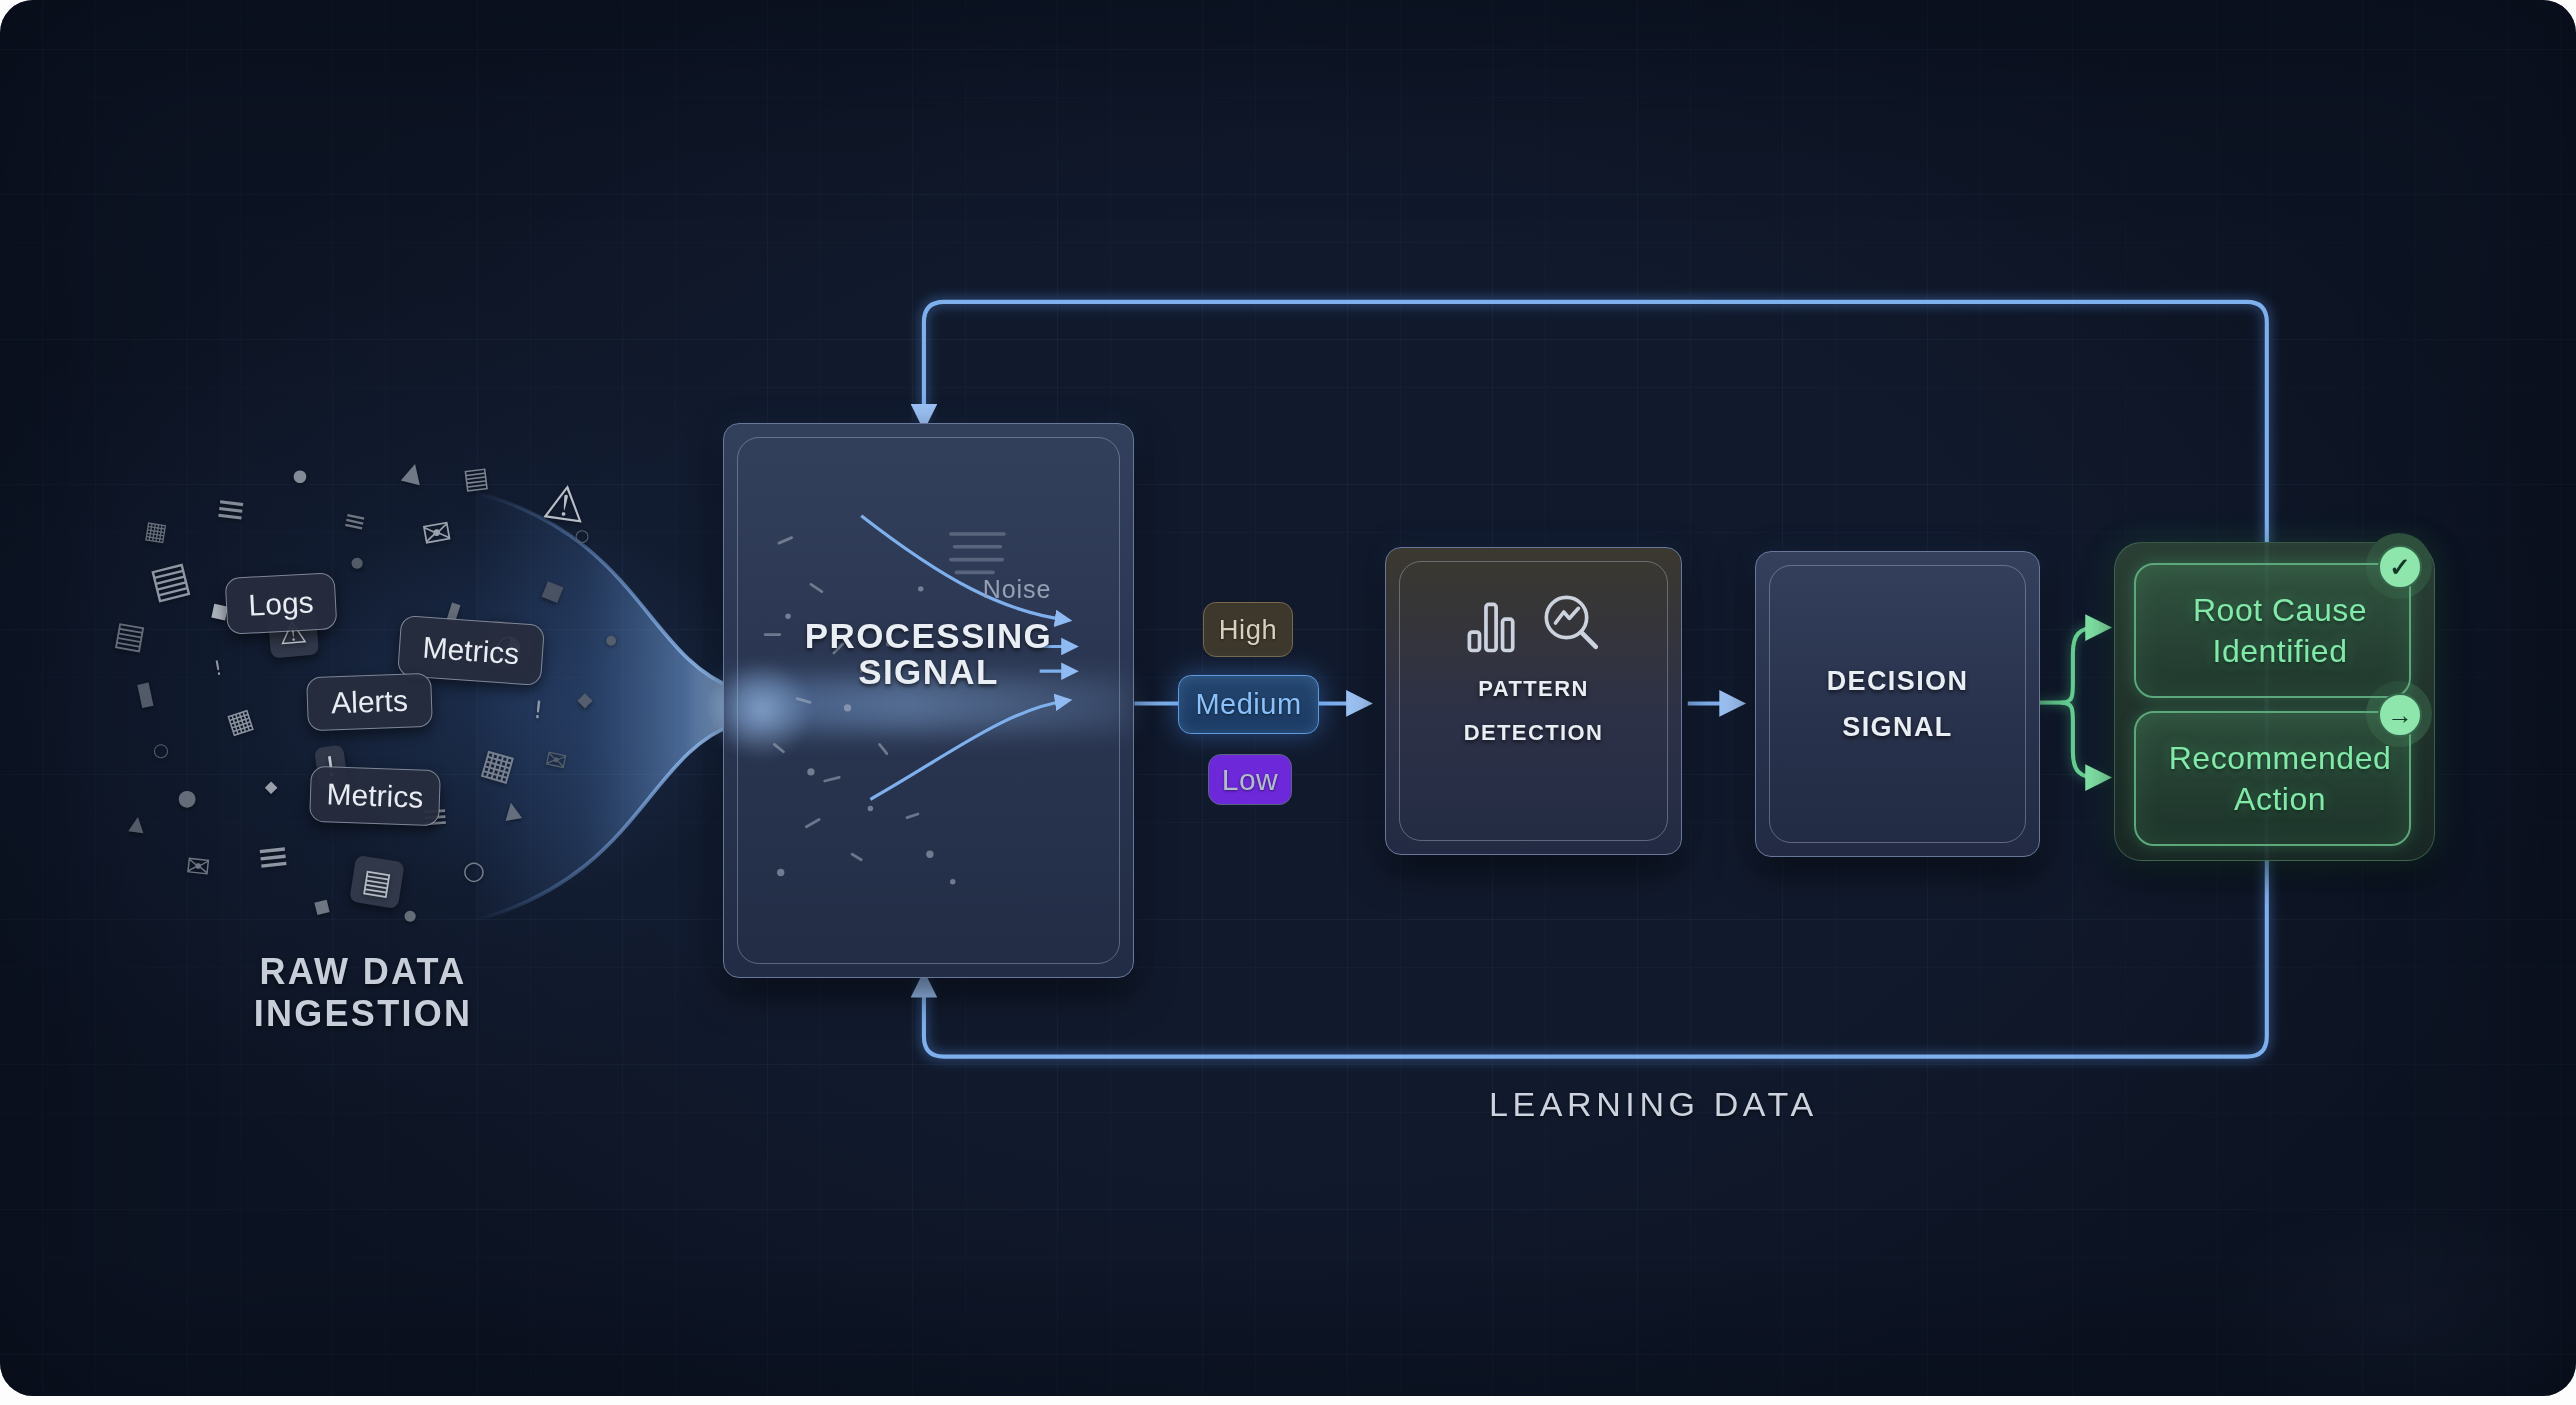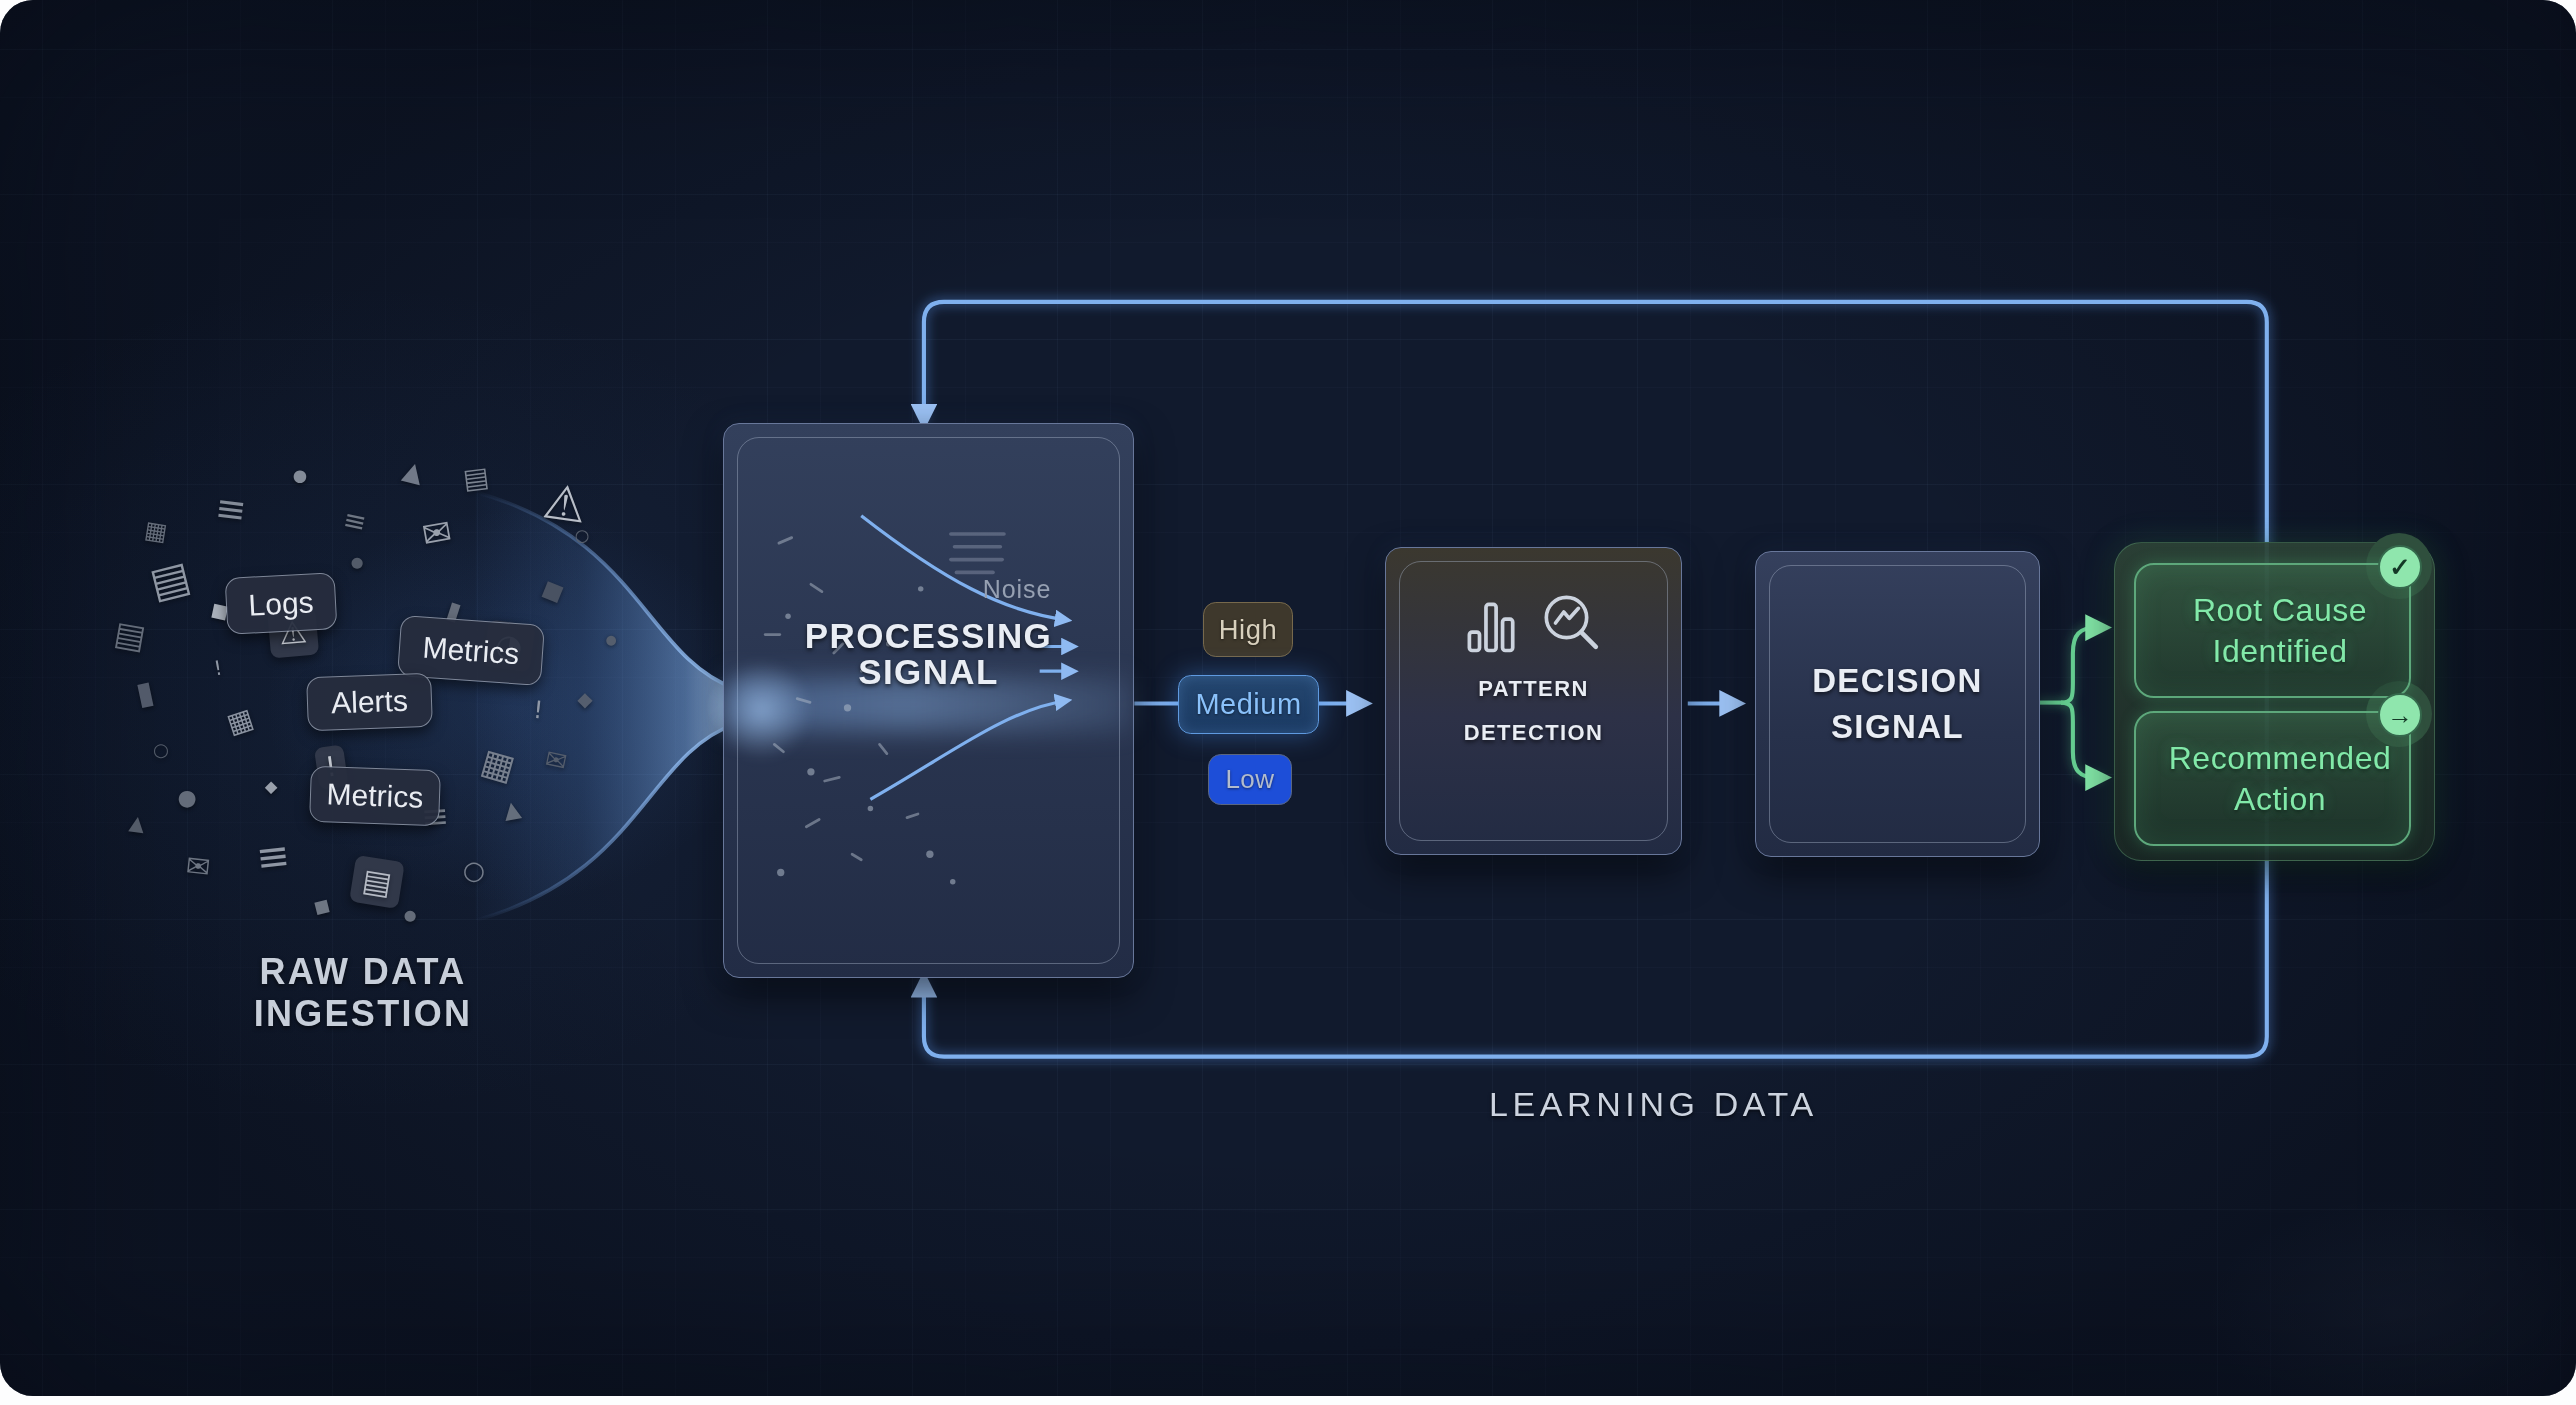--- a/index.html
+++ b/index.html
@@ -39,30 +39,30 @@
   #signal-box .node-title{top:194px;font-size:35px;line-height:36px;}
   .noise-label{position:absolute;left:220px;top:151px;width:146px;text-align:center;color:#96a0b2;font-size:25px;letter-spacing:0.9px;}
 
   #pattern-box{left:1385px;top:547px;width:295px;height:306px;
     background:linear-gradient(180deg,#3b382f 0%,#2d3147 55%,#222b43 100%);}
   #pattern-box .node-title{top:119px;font-size:22px;line-height:44px;}
   .icon-row{position:absolute;left:0;right:0;top:42px;display:flex;justify-content:center;align-items:flex-end;gap:18.3px;}
 
   #decision-box{left:1755px;top:551px;width:283px;height:304px;
     background:linear-gradient(180deg,#35405d 0%,#27314b 60%,#222b43 100%);}
-  #decision-box .node-title{top:106px;font-size:33px;line-height:46px;}
+  #decision-box .node-title{top:106px;font-size:27px;line-height:46px;}
 
   
   .chip{position:absolute;z-index:4;display:flex;align-items:center;justify-content:center;border-radius:12.8px;
     font-weight:500;letter-spacing:0.5px;text-shadow:0 0.9px 2.7px rgba(0,0,0,.5);}
   #chip-high{left:1203px;top:602px;width:88px;height:53px;background:#3e382c;border:1.8px solid #77694c;color:#d8d0bd;font-size:27.4px;}
   #chip-medium{left:1178px;top:675px;width:139px;height:57px;font-size:29px;color:#8ac1fa;
     background:linear-gradient(180deg,#24466f,#1b3a63);border:1.8px solid #5f9ae0;
     box-shadow:0 0 25.6px rgba(70,140,230,.45), inset 0 0 12.8px rgba(110,170,240,.25);}
-  #chip-low{left:1208px;top:754px;width:82px;height:49px;background:#1d4ed8;border:1.8px solid #5a6680;color:#b2bccd;font-size:26px;}
+  #chip-low{left:1208px;top:754px;width:82px;height:49px;background:#6d28d9;border:1.8px solid #5a6680;color:#b2bccd;font-size:30px;}
 
   
   #outcome-panel{position:absolute;z-index:3;left:2114px;top:542px;width:319px;height:317px;border-radius:27.4px;
     background:linear-gradient(180deg,rgba(44,66,54,.94),rgba(26,40,36,.94));
     border:1.8px solid rgba(90,150,110,.45);
     box-shadow:0 0 33px rgba(70,190,120,.18), 0 14.6px 33px rgba(0,0,0,.5);}
   .outcome{position:absolute;left:19px;width:273px;height:131px;border-radius:20px;
     background:linear-gradient(180deg,rgba(58,104,74,.50),rgba(32,60,46,.55));
     border:2.3px solid #5da87b;
     box-shadow:inset 0 0 27.4px rgba(110,230,160,.12), 0 0 14.6px rgba(80,200,130,.28);}

